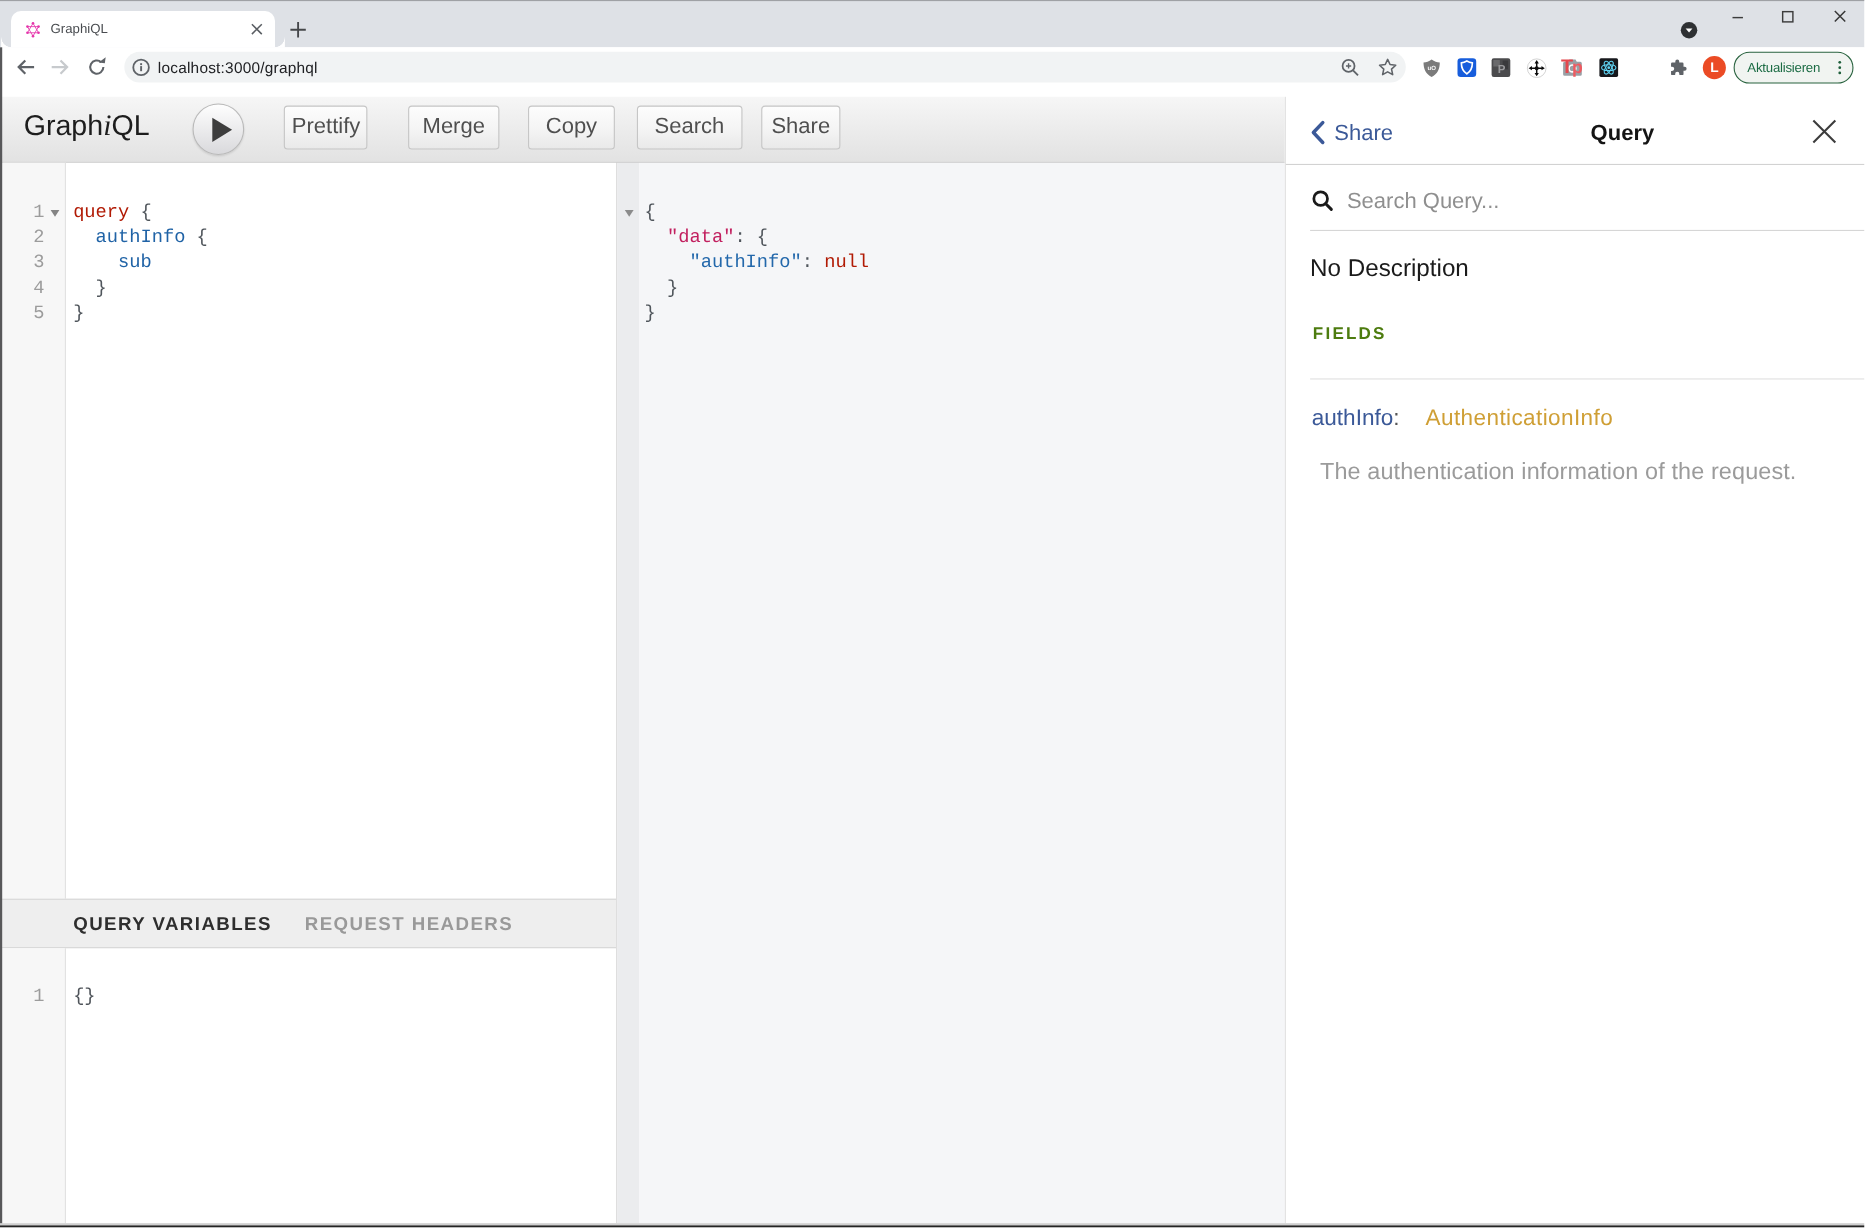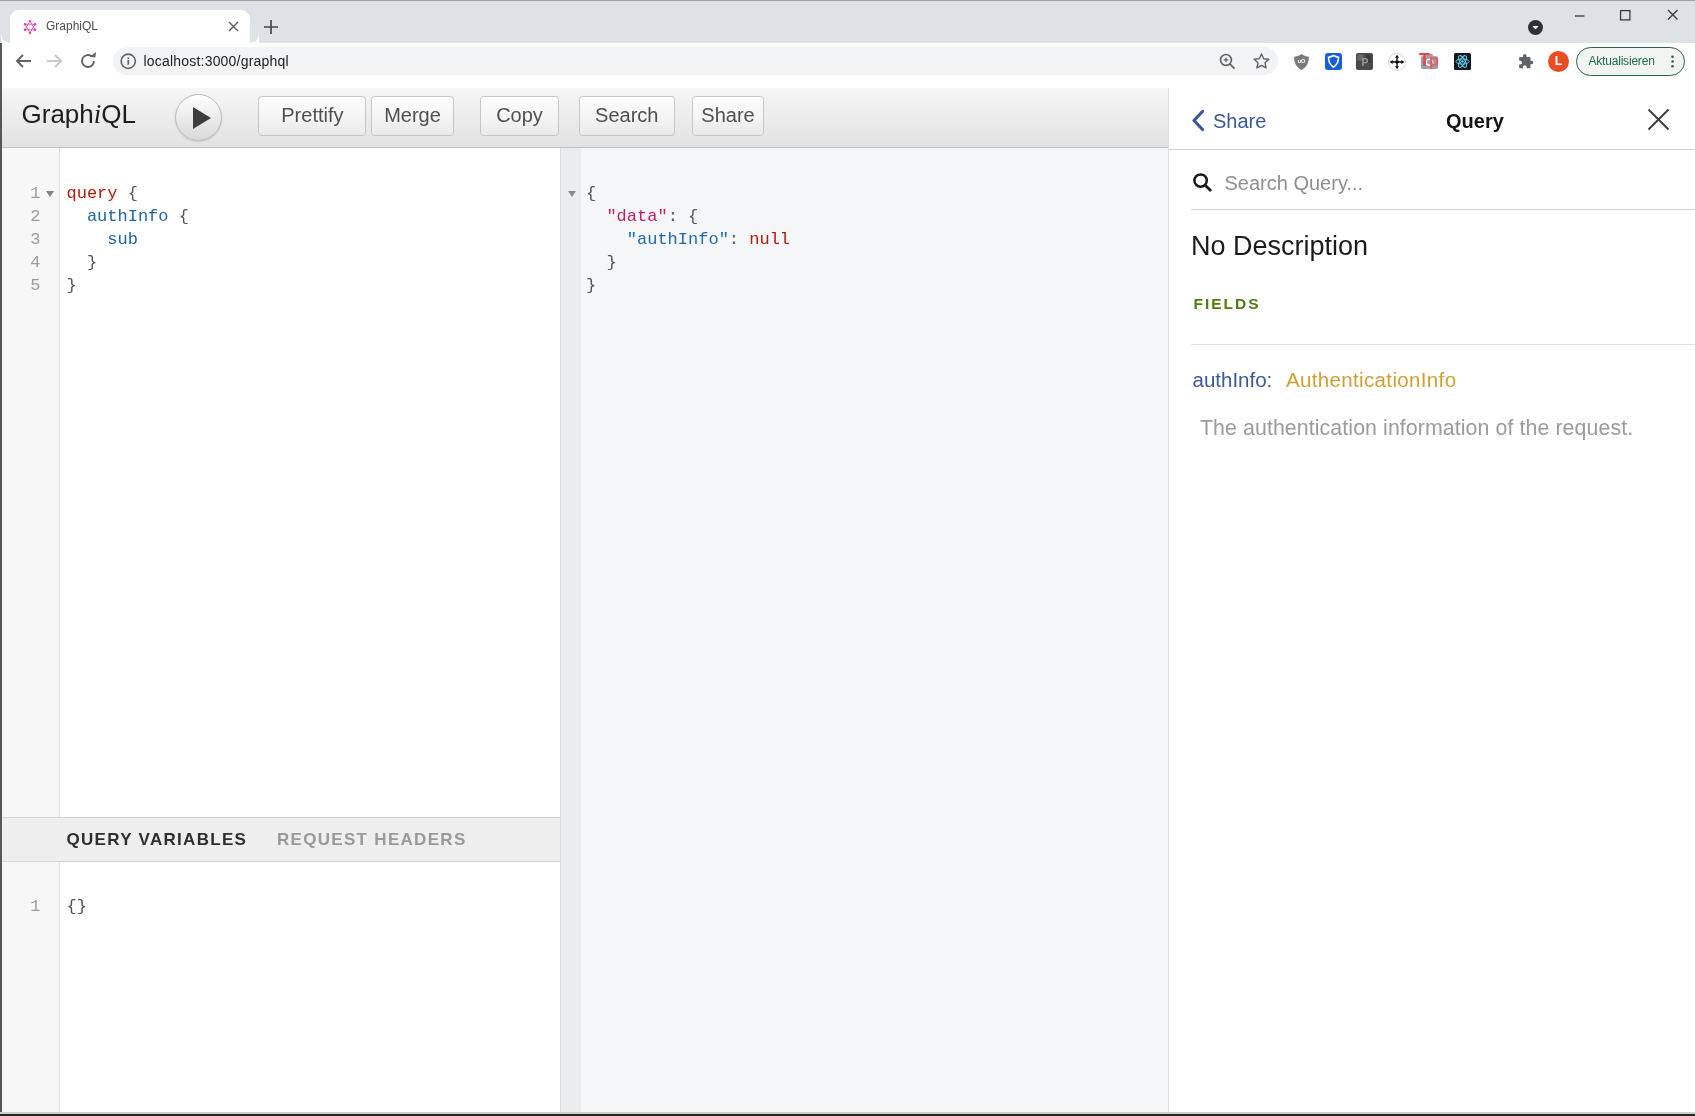--- a/index.html
+++ b/index.html
@@ -50,21 +50,21 @@
   #rpane{left:581px;top:148px;width:587px;height:964px;background:#f5f6f8;}
   #rcode{left:586px;top:181.95px;}
   .farrow{position:absolute;width:0;height:0;border-left:4.5px solid transparent;border-right:4.5px solid transparent;border-top:6px solid #848484;}
   
   #docs{left:1168.2px;top:88px;width:526.8px;height:1024px;background:#fff;border-left:1px solid #e0e0e0;box-sizing:border-box;}
   #dochead{left:1169px;top:88px;width:526px;height:62px;border-bottom:1px solid #d2d2d2;box-sizing:border-box;}
   #schema{left:1213px;top:110px;font-size:20px;color:#3b5998;}
   #dquery{left:1446px;top:110px;font-size:20px;font-weight:bold;color:#141414;}
   #searchph{left:1224.5px;top:171.5px;font-size:20px;color:#8f8f8f;}
   #searchline{left:1191px;top:208.5px;width:504px;height:1px;background:#d6d6d6;}
-  #nodesc{left:1191px;top:231px;font-size:27px;color:#1b1b1b;}
+  #nodesc{left:1191px;top:231px;font-size:22px;color:#1b1b1b;}
   #fields{left:1193.5px;top:295px;font-size:15.5px;font-weight:bold;letter-spacing:2px;color:#4d7c0f;}
   #fieldline{left:1191px;top:343.5px;width:504px;height:1px;background:#e0e0e0;}
   #authline{left:1192.5px;top:368px;font-size:20.5px;}
   #fdesc{left:1200px;top:416px;letter-spacing:0.1px;font-size:21.3px;color:#9b9b9b;}
   
   #botline1{left:0;top:1112px;width:1695px;height:1.5px;background:#cfcfcf;}
   #botline2{left:0;top:1113.5px;width:1695px;height:2.5px;background:#242424;}
 </style>
 </head>
 <body>
@@ -187,21 +187,21 @@
 
  <svg style="left:1670px;top:55px" width="5" height="13" viewBox="0 0 5 13">
    <circle cx="2.5" cy="1.7" r="1.25" fill="#1e5f3b"></circle>
    <circle cx="2.5" cy="6.5" r="1.25" fill="#1e5f3b"></circle>
    <circle cx="2.5" cy="11.3" r="1.25" fill="#1e5f3b"></circle>
  </svg>
  <div class="abs" id="gbar"></div>
  <div class="abs" id="glogo">Graph<em>i</em>QL</div>
  <div class="abs" id="playbtn"></div>
  <div class="abs" id="playtri"></div>
- <div class="tbtn" style="left:258.4px;width:108px;">Prettify</div>
+ <div class="tbtn" style="left:258.4px;width:76px;">Prettify</div>
  <div class="tbtn" style="left:371px;width:83px;">Merge</div>
  <div class="tbtn" style="left:480px;width:79px;">Copy</div>
  <div class="tbtn" style="left:579px;width:95.6px;">Search</div>
  <div class="tbtn" style="left:692px;width:72px;">Share</div>
 
  <div class="abs" id="qpane"></div>
  <div class="abs" id="qgutter"></div>
  <div class="abs mono" id="qnums">1
 2
 3
@@ -243,18 +243,18 @@
    <circle cx="7.6" cy="7.6" r="6.2" fill="none" stroke="#1a1a1a" stroke-width="2.5"></circle>
    <path d="M12.2 12.2 L17.3 17.3" stroke="#1a1a1a" stroke-width="2.7" stroke-linecap="round"></path>
  </svg>
  <div class="abs" id="schema">Share</div>
  <div class="abs" id="dquery">Query</div>
  <div class="abs" id="searchph">Search Query...</div>
  <div class="abs" id="searchline"></div>
  <div class="abs" id="nodesc">No Description</div>
  <div class="abs" id="fields">FIELDS</div>
  <div class="abs" id="fieldline"></div>
- <div class="abs" id="authline"><span style="color:#3b5998">authInfo</span><span style="color:#555">: </span><span style="color:#cf9f35;letter-spacing:0.35px;margin-left:8px">AuthenticationInfo</span></div>
+ <div class="abs" id="authline"><span style="color:#3b5998">authInfo</span><span style="color:#555">: </span><span style="color:#cf9f35;letter-spacing:0.35px;margin-left:18px">AuthenticationInfo</span></div>
  <div class="abs" id="fdesc">The authentication information of the request.</div>
 
  <div class="abs" id="leftedge"></div>
  <div class="abs" id="botline1"></div>
  <div class="abs" id="botline2"></div>
 
 </body></html>

